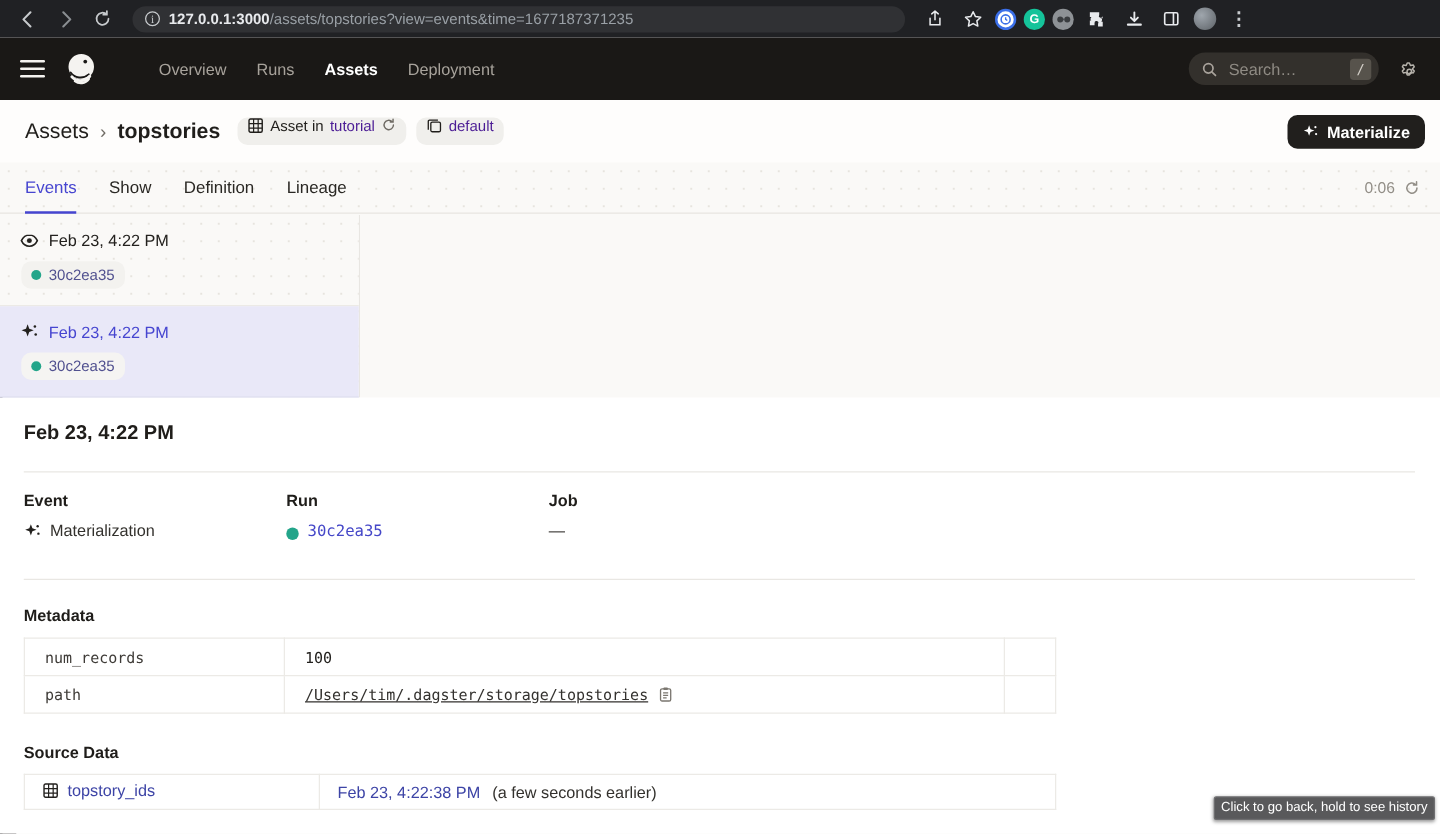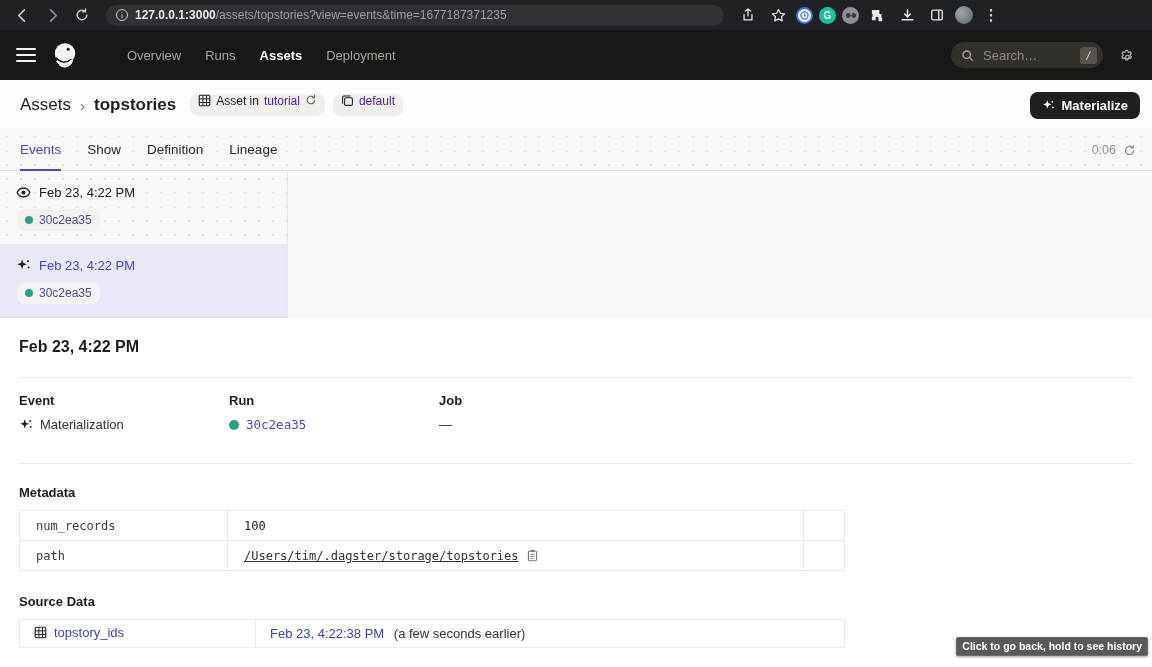--- a/index.html
+++ b/index.html
@@ -97,21 +97,21 @@
   .event-row.selected .event-pill { background:#F5F4F2; }
   .gdot { width:8px; height:8px; border-radius:50%; background:#23A58A; flex:0 0 auto; }
 
   .main { flex:1; background:#FFFFFF; padding:18px 20px 0 19px; position:relative; }
   .detail-title { font-size:16px; font-weight:bold; color:#1F1D1A; margin:2px 0 21px; }
   .hdivider { height:1px; background:#E9E7E3; }
   .info-grid { display:flex; margin-top:15px; }
   .info-col { width:210px; flex:0 0 auto; }
   .info-col:last-child { width:auto; }
   .info-label { font-size:13px; font-weight:bold; color:#1F1D1A; margin-bottom:9px; }
-  .info-value { font-size:13px; color:#33312D; display:flex; align-items:center; gap:7px; }
+  .info-value { font-size:13px; color:#33312D; display:flex; align-items:flex-end; gap:7px; }
   .run-link { font-family:"DejaVu Sans Mono",monospace; font-size:12.5px; color:#4547C8; cursor:pointer; }
   .rdot { width:10px; height:10px; border-radius:50%; background:#23A58A; flex:0 0 auto; }
 
   .hdivider2 { height:1px; background:#E9E7E3; margin-top:31px; }
   .section-heading { font-size:13px; font-weight:bold; color:#1F1D1A; margin:21px 0 10px; }
 
   table.meta { border-collapse:collapse; table-layout:fixed; width:826px; background:#fff; }
   table.meta td { border:1px solid #ECEAE6; height:30px; padding:0 0 0 16px; vertical-align:middle;
     font-family:"DejaVu Sans Mono",monospace; font-size:12px; color:#23211E; }
   table.meta td.k { width:208px; color:#3E3B37; }
@@ -123,21 +123,21 @@
   table.src td { border:1px solid #ECEAE6; height:28px; padding:0 0 0 14px; vertical-align:middle; font-size:13px; }
   table.src td.a { width:236px; }
   .asset-link { color:#3D44A6; cursor:pointer; display:inline-flex; align-items:center; gap:7px; }
   .time-link { color:#3D44A6; cursor:pointer; }
   .time-note { color:#33312D; margin-left:6px; }
 
   
   .window-edge { position:absolute; left:0; top:295px; bottom:0; width:2px; background:#1B1A19; z-index:1; }
   .window-corner { position:absolute; left:0; bottom:0; width:13px; height:13px; background:#1B1A19; z-index:1; }
   .back-tooltip { position:absolute; right:4px; bottom:11px; background:#59595B; border:1px solid #6E6E70;
-    color:#FFFFFF; font-size:10.5px; font-weight:bold; padding:2px 5px 3px; border-radius:2px; z-index:40;
+    color:#FFFFFF; font-size:10.5px; font-weight:normal; padding:2px 5px 3px; border-radius:2px; z-index:40;
     box-shadow:0 1px 3px rgba(0,0,0,.4); }
 </style>
 </head>
 <body>
 
 <div class="browser-bar">
   <span class="bicon">
     <svg width="15" height="15" viewBox="0 0 16 16">
         <path d="M10 2L4 8l6 6" fill="none" stroke="#C7CACD" stroke-width="1.8" stroke-linecap="round" stroke-linejoin="round"></path>
       </svg>

